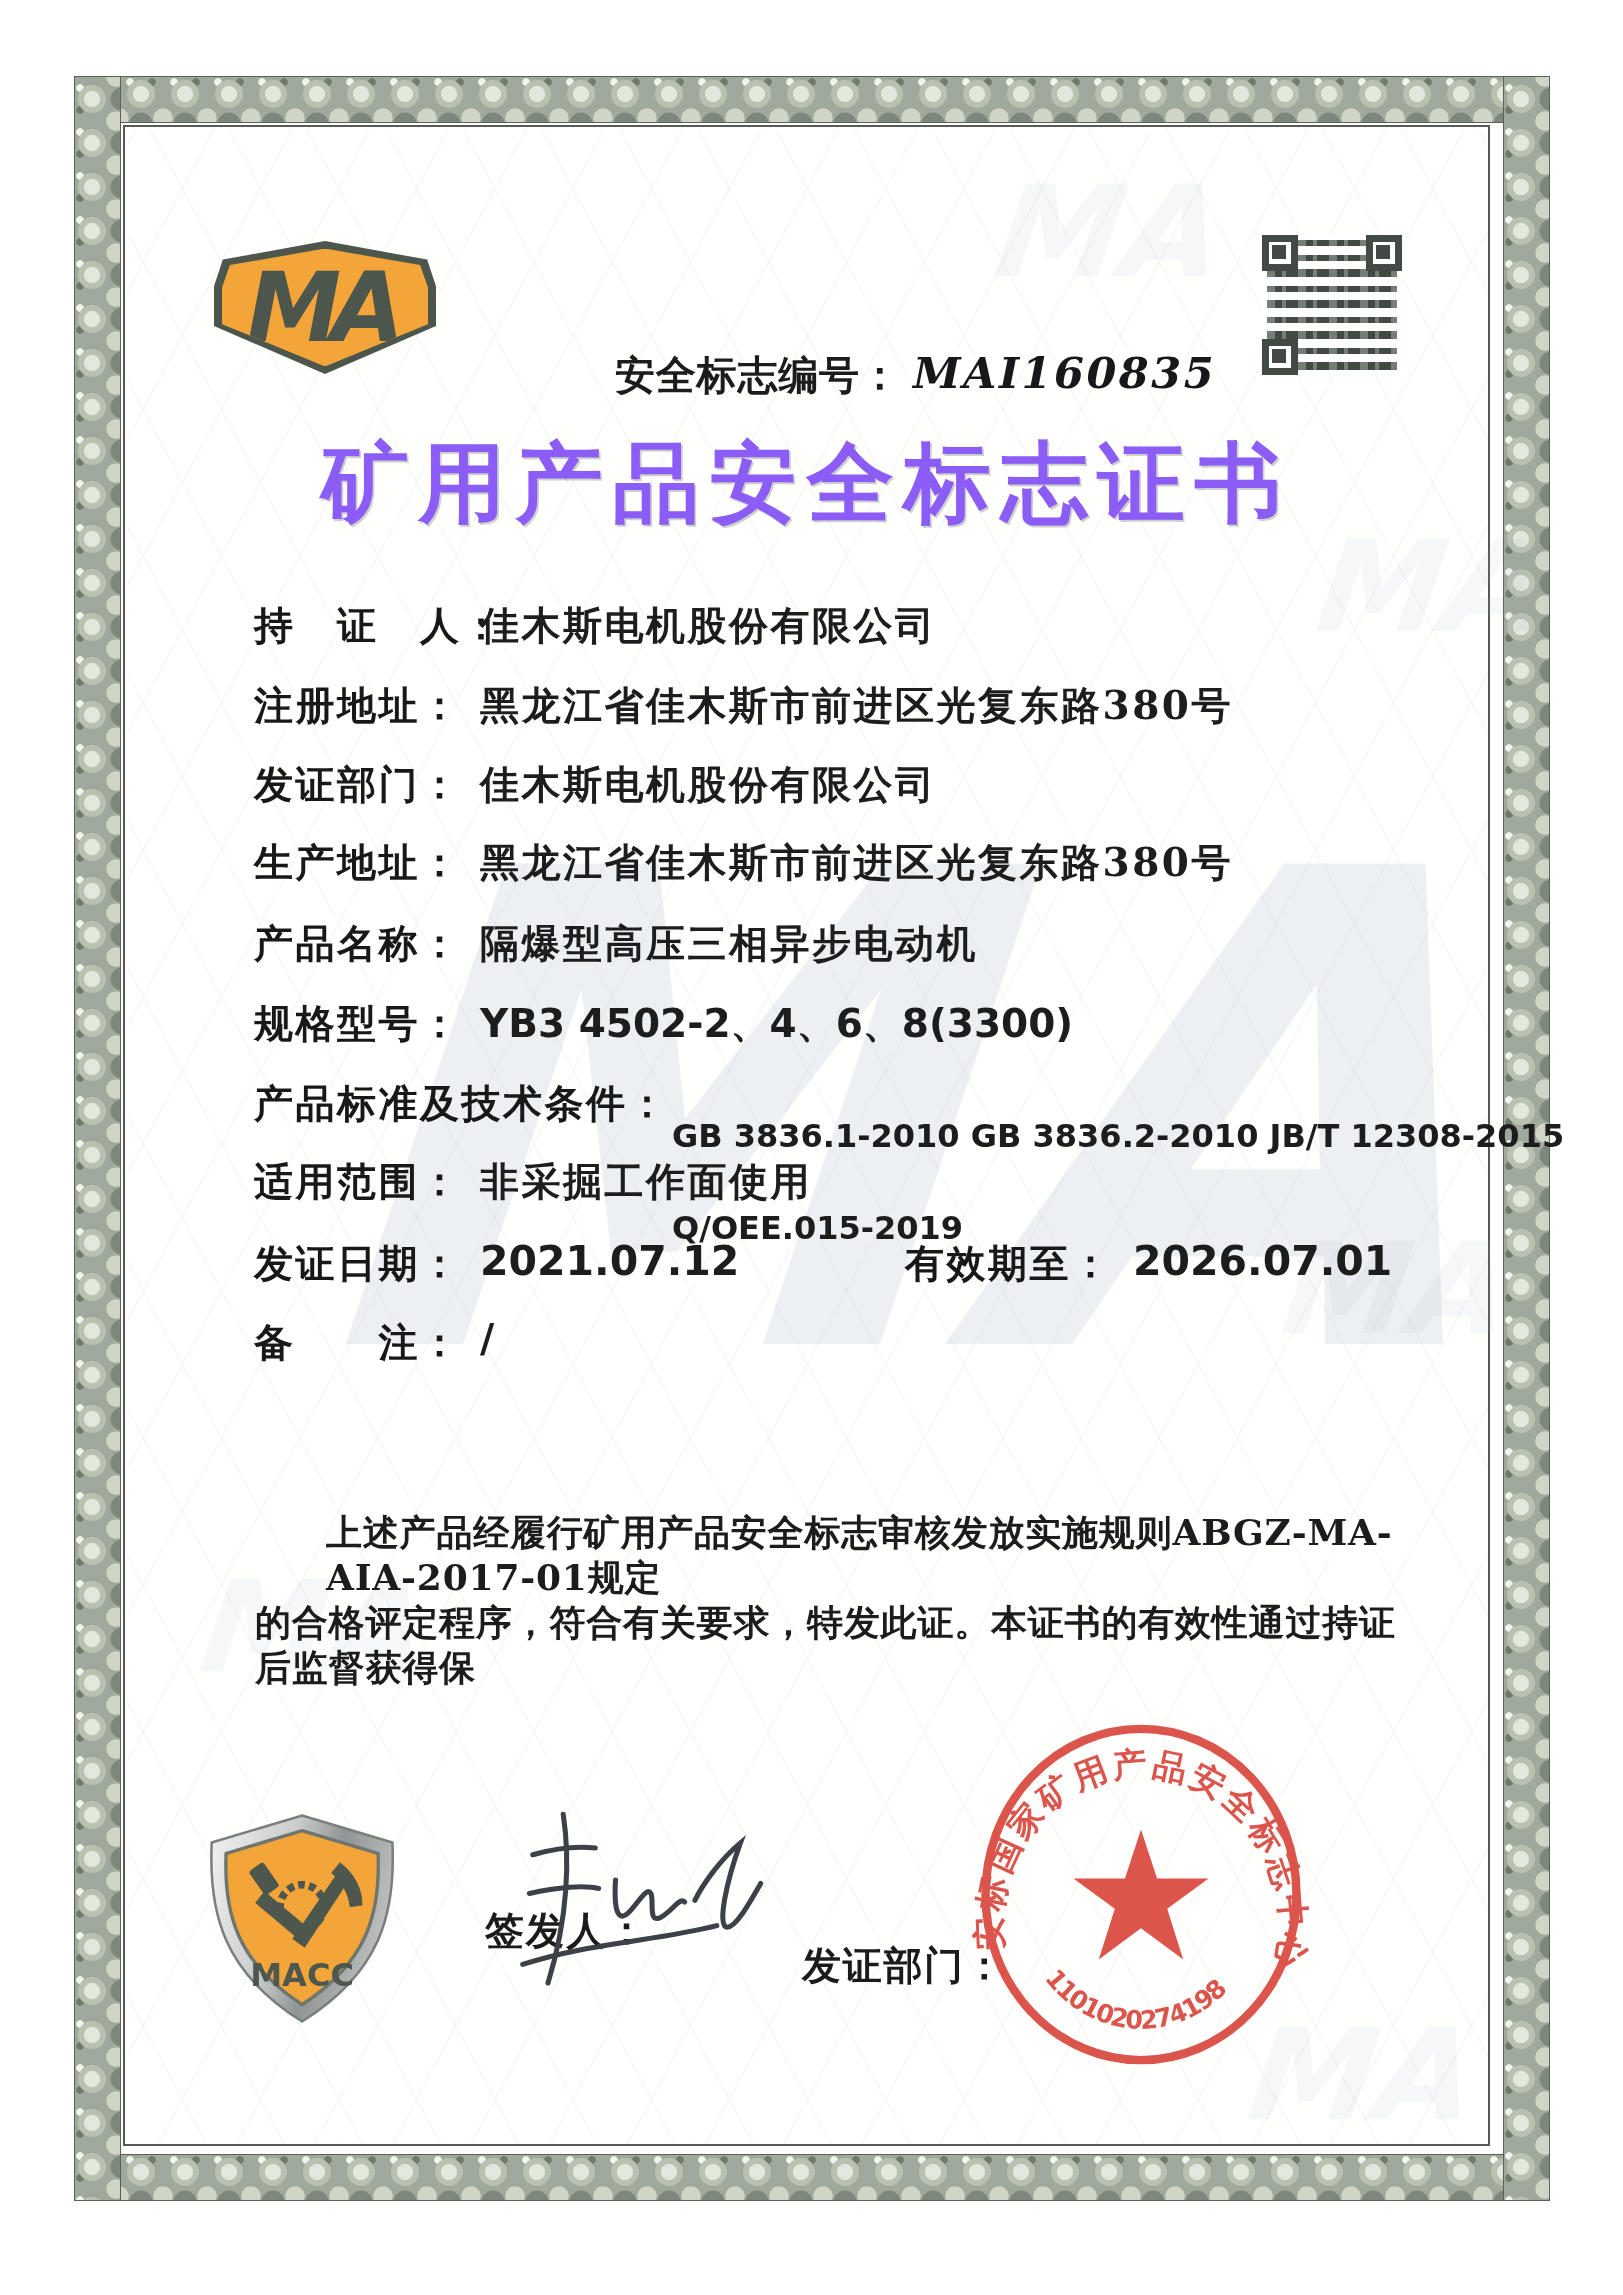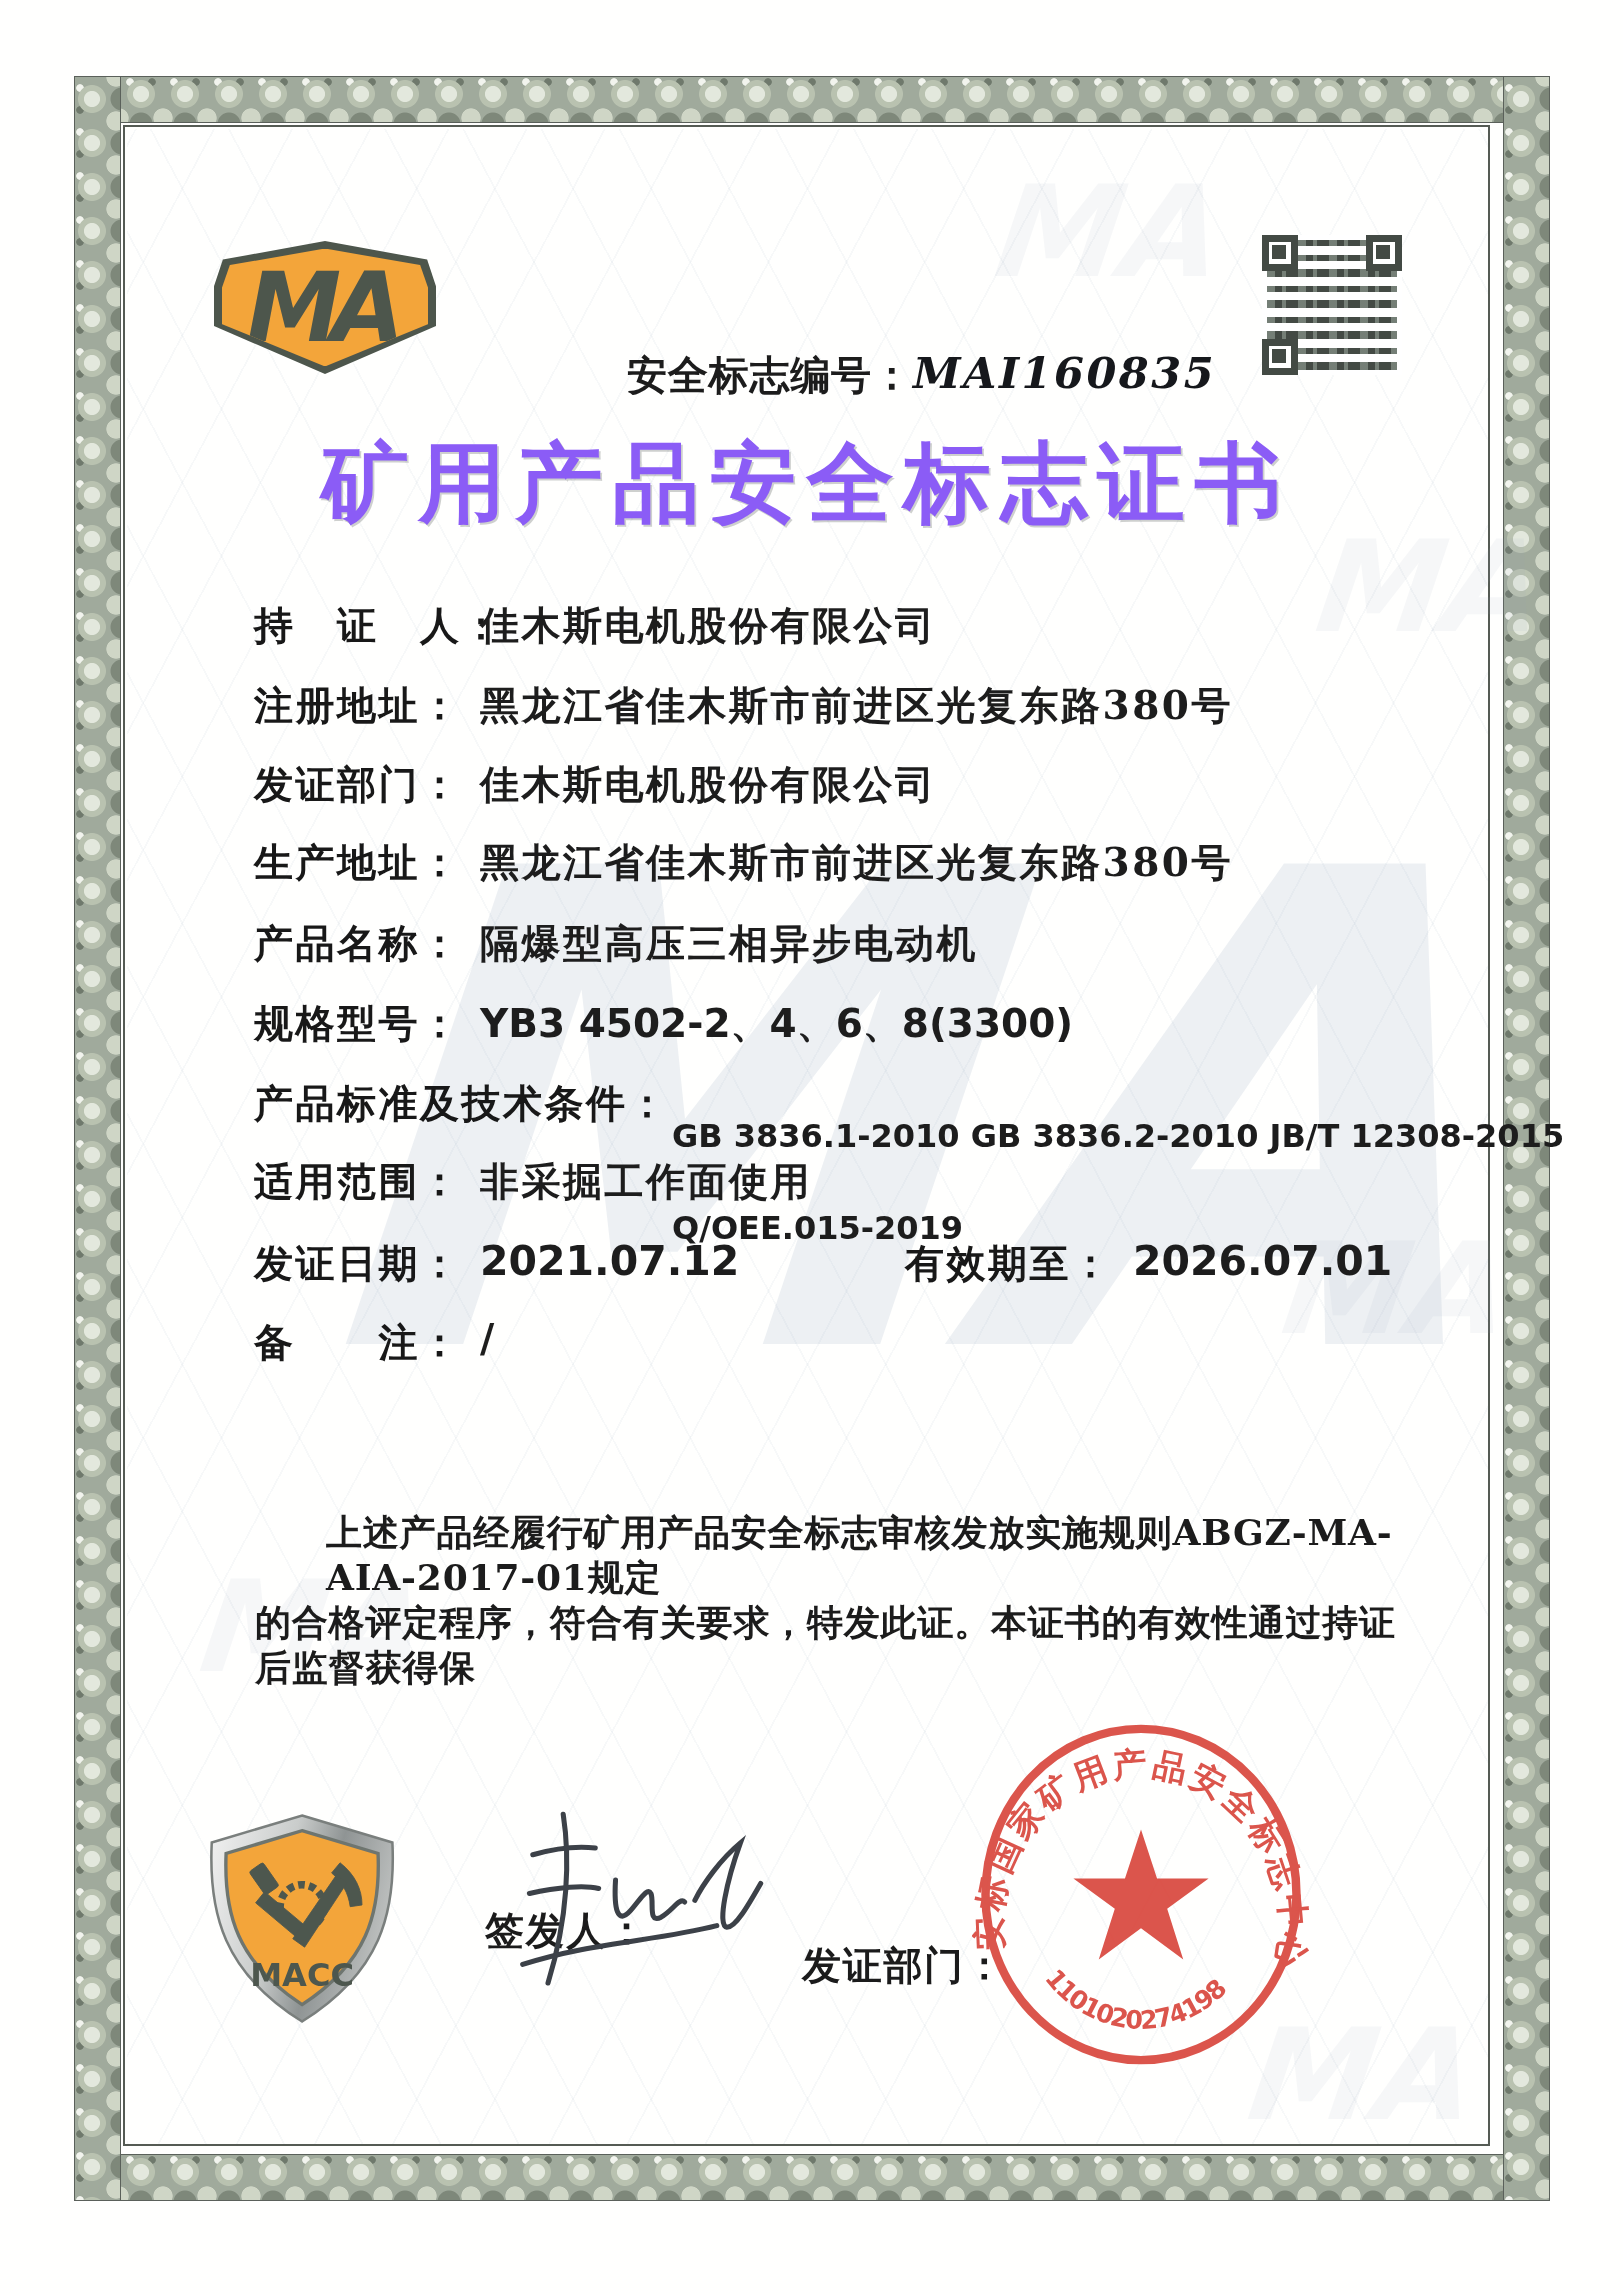--- a/index.html
+++ b/index.html
@@ -47,21 +47,21 @@
   .wm.small{font-size:127px;color:rgba(150,166,188,0.09);}
   
   #ma-logo{position:absolute;left:214px;top:241px;width:222px;height:133px;
     background:#4d564c;clip-path:polygon(50% 0%,96% 14%,100% 34%,100% 64%,50% 100%,0% 64%,0% 34%,4% 14%);}
   #ma-logo .inner{position:absolute;left:7.6px;top:7.6px;right:7.6px;bottom:7.6px;background:#f3a53a;
     clip-path:polygon(50% 0%,96% 14%,100% 34%,100% 64%,50% 100%,0% 64%,0% 34%,4% 14%);
     display:flex;align-items:center;justify-content:center;}
   #ma-logo .letters{font-family:"DejaVu Sans","Liberation Sans",sans-serif;
     font-style:italic;font-weight:900;font-size:95px;letter-spacing:-10px;color:#4d564c;
     transform:scaleY(1.02);line-height:1;padding-right:8.5px;}
-  #cert-no-label{position:absolute;left:615px;top:348px;font-size:40px;font-weight:700;color:#1c1c1c;letter-spacing:0.8px;margin-left:12px;}
+  #cert-no-label{position:absolute;left:615px;top:348px;font-size:40px;font-weight:700;color:#1c1c1c;letter-spacing:0.8px;}
   #cert-no-value{position:absolute;left:913px;top:348px;font-size:43px;font-weight:700;color:#16181c;
     font-family:"DejaVu Serif","Liberation Serif",serif;letter-spacing:2.5px;font-style:italic;}
   
   #qr{position:absolute;left:1262px;top:235px;width:140px;height:140px;background:#fff;}
   #qr .modules{position:absolute;inset:5px;
     background-image:
       repeating-linear-gradient(90deg,#434a44 0 7.6px,rgba(0,0,0,0) 7.6px 15px,#434a44 15px 19.4px,rgba(0,0,0,0) 19.4px 31px),
       repeating-linear-gradient(0deg,#434a44 0 7.6px,#ffffff 7.6px 16px,#434a44 16px 22px,#ffffff 22px 31px);
     background-blend-mode:screen;}
   .finder{position:absolute;width:36px;height:36px;border:7.6px solid #434a44;background:#fff;box-sizing:border-box;}

